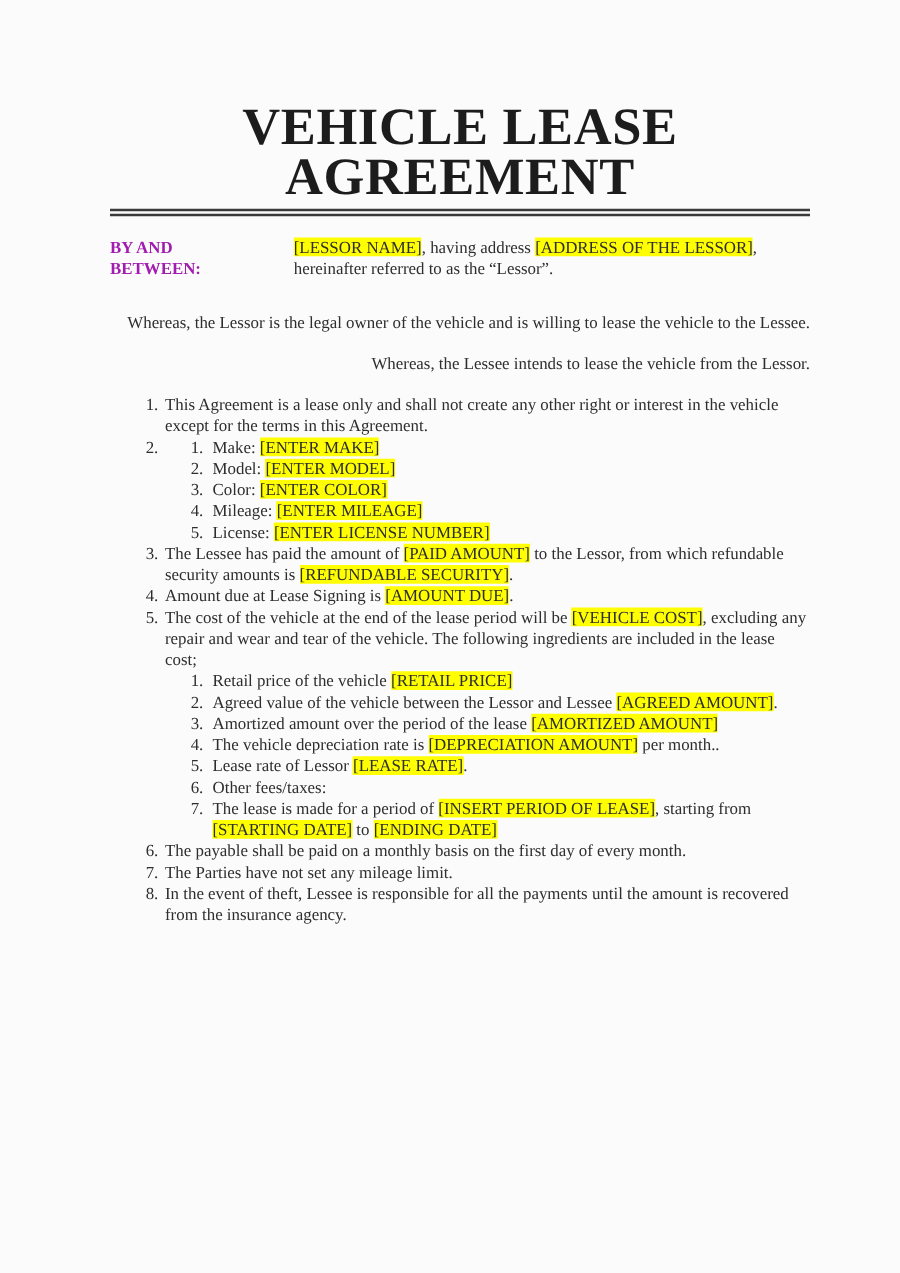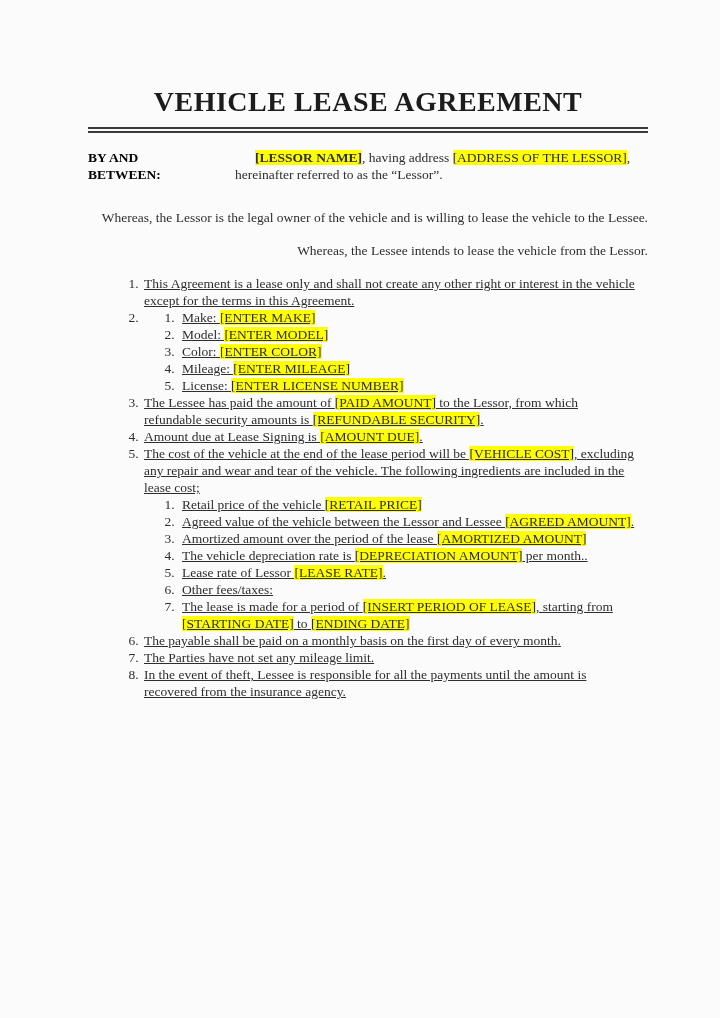--- a/index.html
+++ b/index.html
@@ -13,46 +13,46 @@
     width:720px;height:1018px;box-sizing:border-box;
     background:var(--bg);
     padding:82px 72px 0 88px;
     font-family:"Liberation Serif","DejaVu Serif",serif;
     color:var(--text);
     font-size:13.5px;line-height:17px;
     overflow:hidden;
   }
   .title{
     font-family:"Liberation Serif","DejaVu Serif",serif;
-    font-size:28px;line-height:40px;font-weight:700;
+    font-size:42px;line-height:40px;font-weight:700;
     text-align:center;margin:0 0 5px 0;color:#1c1c1c;
     letter-spacing:0.5px;
   }
   .rule{
     height:2px;
     border-top:2px solid var(--rule);
     border-bottom:2px solid var(--rule);
     margin:0 0 16px 0;
   }
   .para{margin:0 0 16px 0;}
   .intro{margin-bottom:20px;}
   .party{display:flex;margin-bottom:26px;}
   .party.lessee{margin-bottom:31px;}
   .plabel{
     flex:0 0 147px;width:147px;box-sizing:border-box;
-    padding-right:52px;font-weight:700;color:#000000;
+    padding-right:52px;font-weight:700;color:#a21caf;
   }
   .pcontent{flex:1;}
   .recital{margin-bottom:16px;text-align:right;}
-  ol.terms{margin:12px;padding-left:42px;text-decoration:underline;}
+  ol.terms{margin:0;padding-left:42px;}
   ol.terms>li{margin:0;padding-left:2px;}
   ol.subterms{margin:0;padding-left:34px;}
   ol.subterms>li{margin:0;padding-left:4px;}
   .hl{background:var(--hl);}
-  .b{font-weight:700;margin-left:20px;}
+  .b{font-weight:400;}
 </style>
 </head>
 <body>
 
 <div class="page">
 
   <h1 class="title">VEHICLE LEASE AGREEMENT</h1>
 
   <div class="rule"></div>
 

